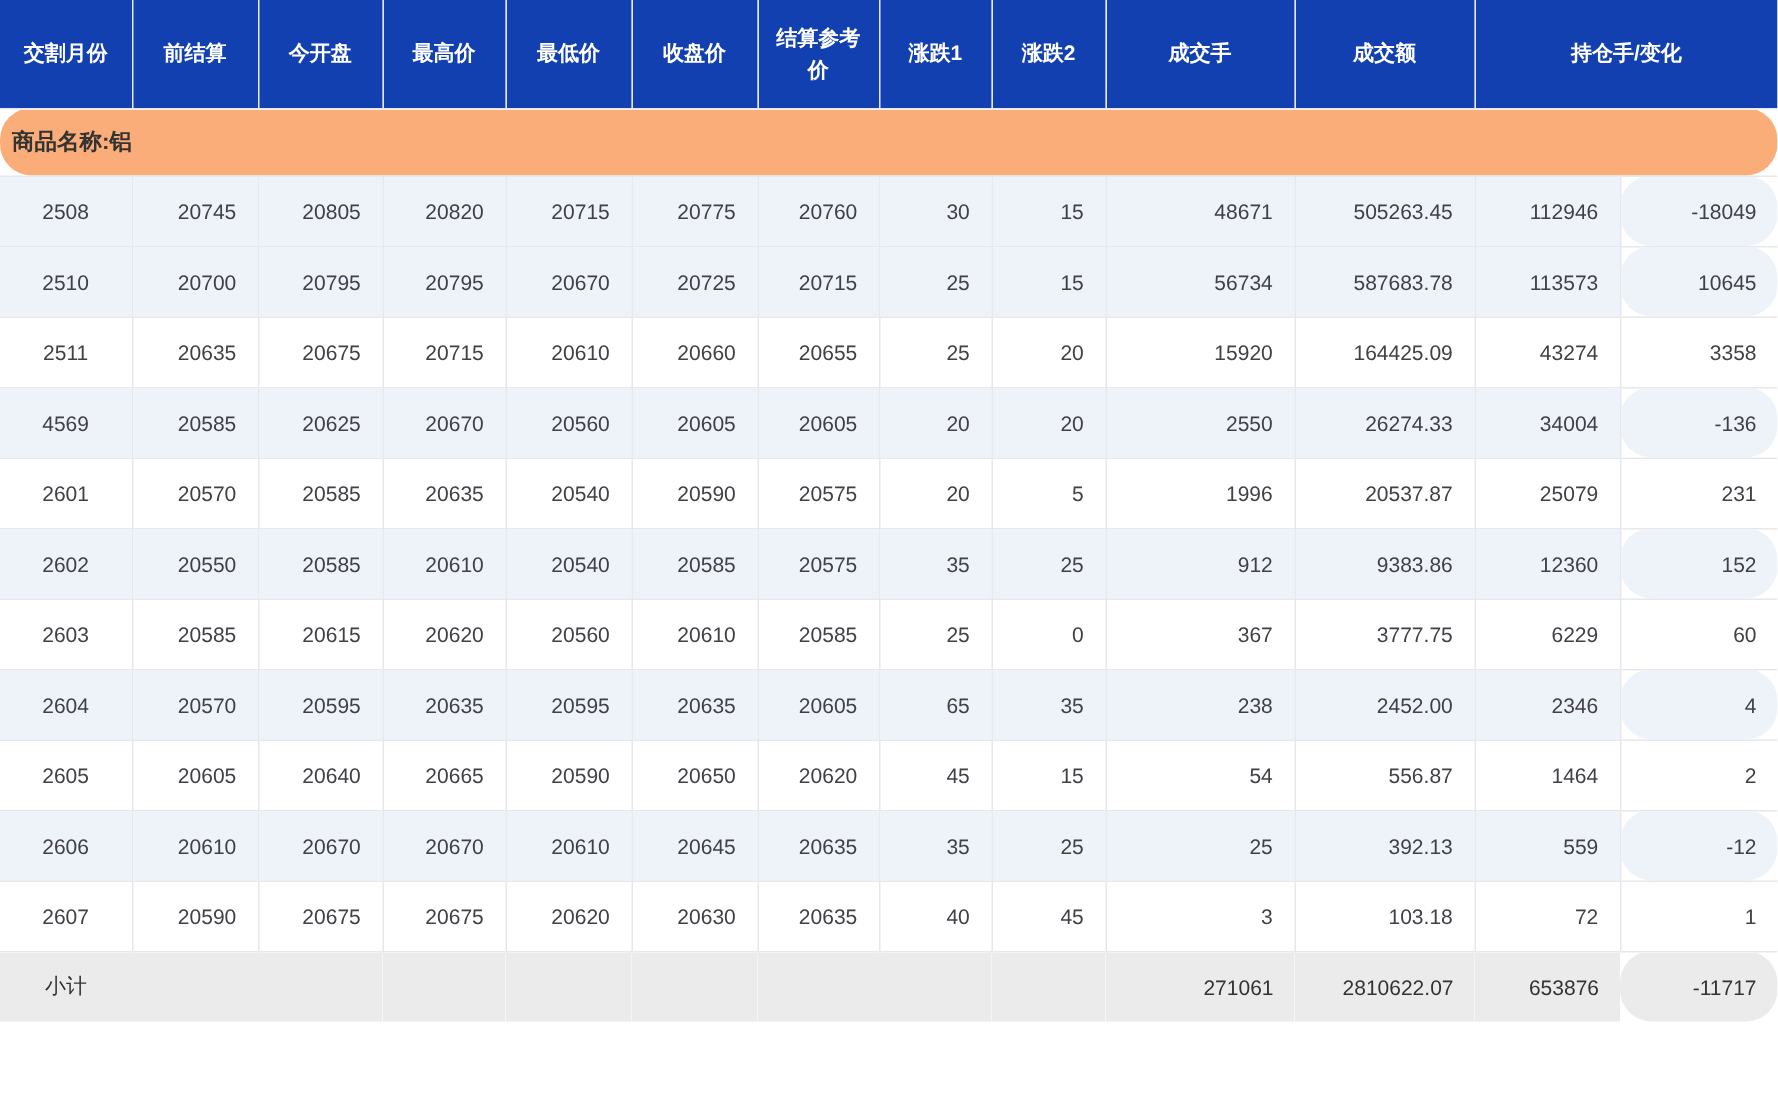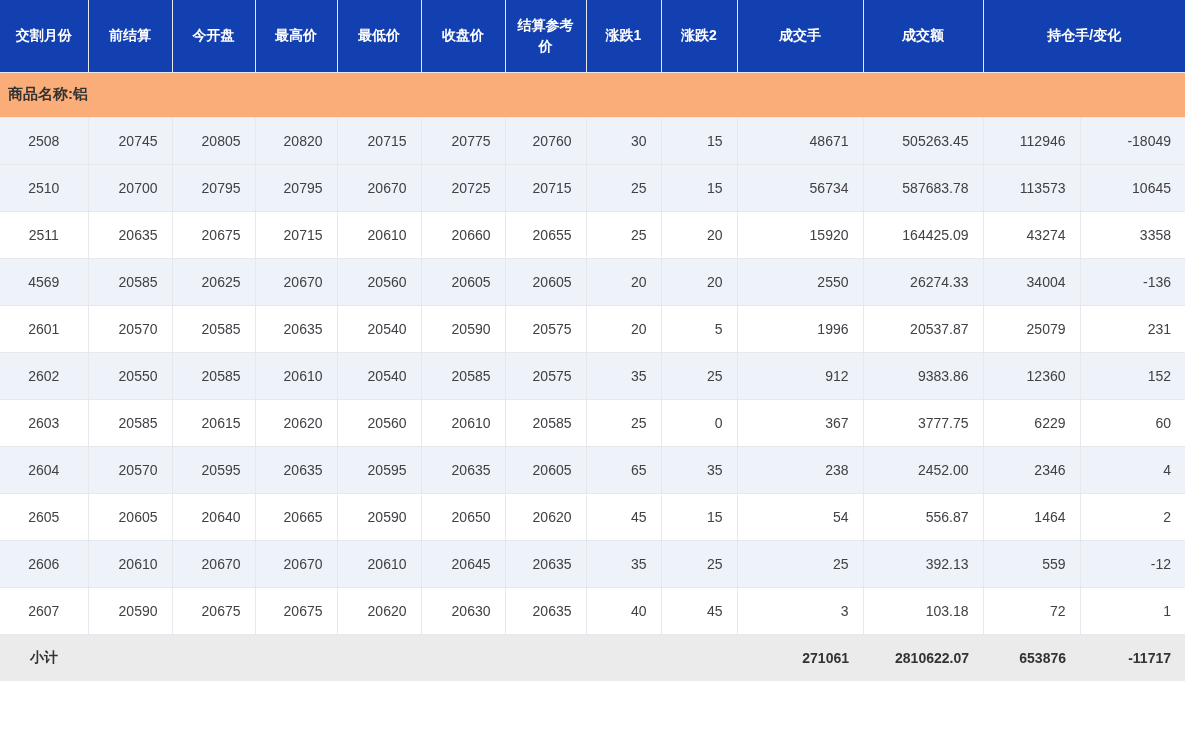--- a/index.html
+++ b/index.html
@@ -62,28 +62,28 @@
     text-align: right;
     padding: 0 14px 0 0;
     height: 47px;
     border: 1px solid var(--border);
     vertical-align: middle;
     background: var(--row-bg);
     white-space: nowrap;
     overflow: hidden;
   }
   tbody td:first-child { border-left: none; }
-  tbody td:last-child { border-right: none; }
+  tbody td:last-child { border-right: none; border-radius: 21px; }
   tbody tr.stripe td { background: var(--stripe-bg); }
   tbody td.month { text-align: center; padding: 1px; }
   
   tr.subtotal-row td {
     background: var(--subtotal-bg);
     color: var(--text-strong);
-    font-weight: bold;
+    font-weight: normal;
     border: none;
     border-top: 1px solid var(--border);
   }
   tr.subtotal-row td.month { text-align: center; }
 </style>
 </head>
 <body>
 
 <table class="quotes">
   <colgroup>

